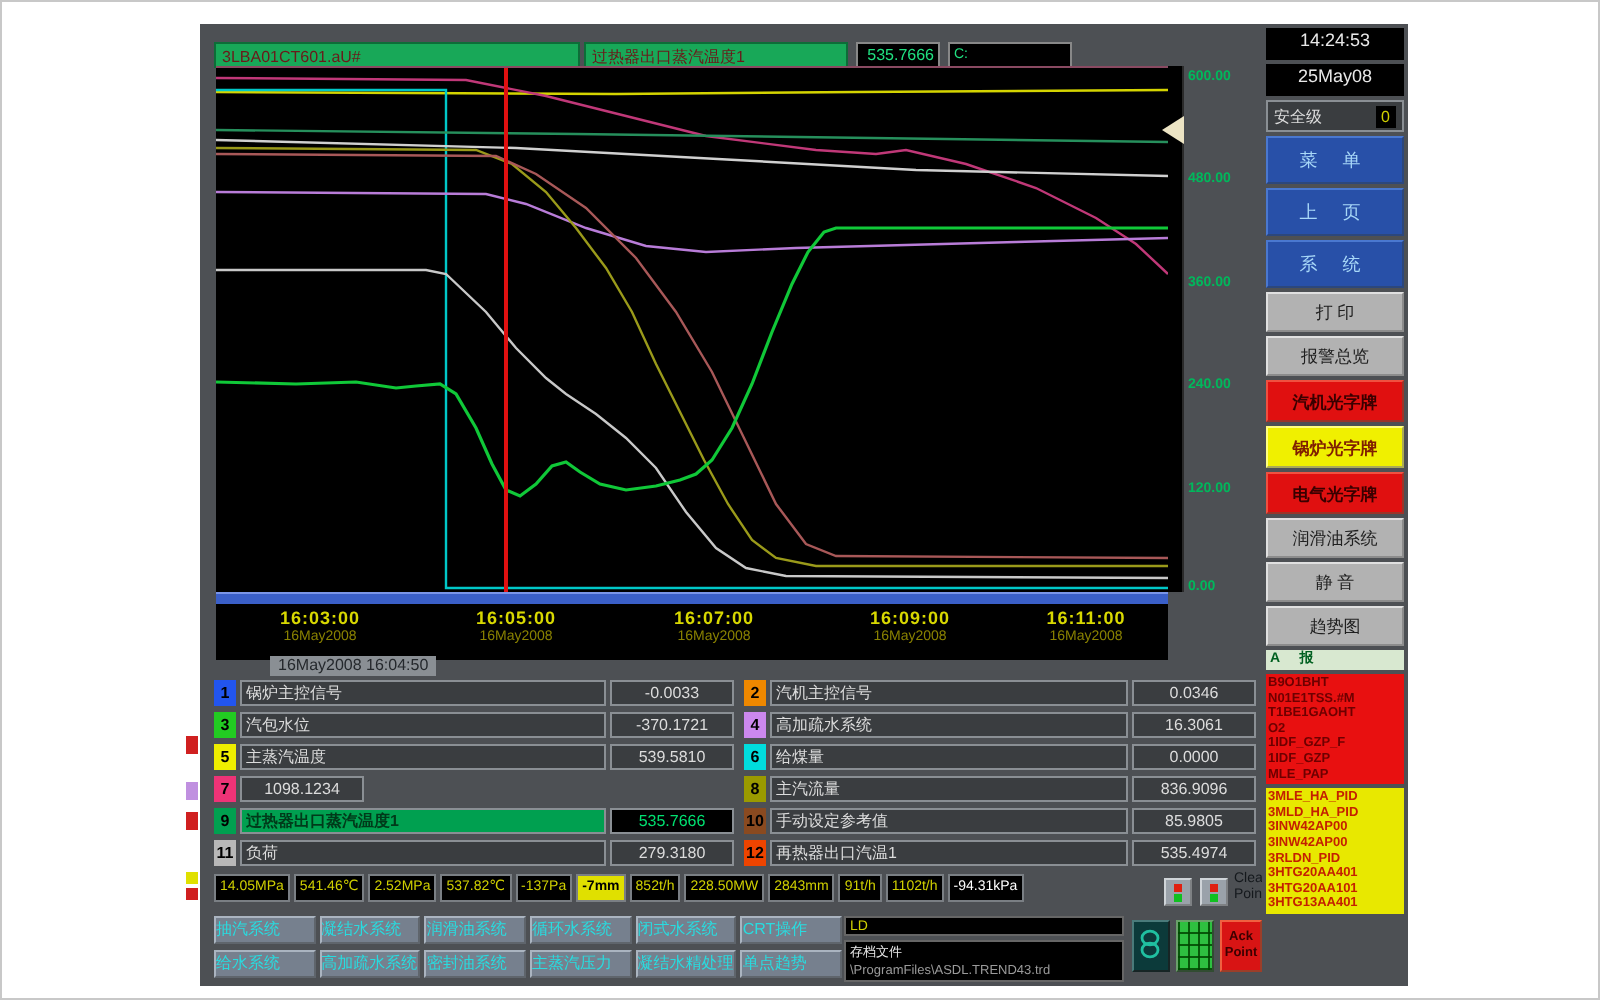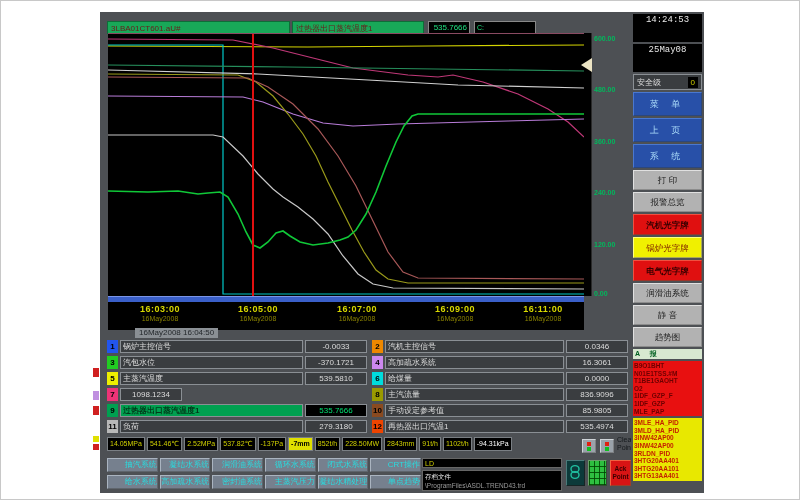--- a/index.html
+++ b/index.html
@@ -60,50 +60,50 @@
      display:flex;flex-direction:column;align-items:center;justify-content:center;gap:1px;padding:0;}
   .ind i{display:block;width:4px;height:4px;}
   .ind .r{background:#e02010;}
   .ind .g{background:#10c020;}
   .clearpt{position:absolute;left:517px;top:424px;font-size:7px;line-height:8px;color:#14181c;
      background:none;border:none;text-align:left;padding:0;}
 
   
   .nav{position:absolute;left:7px;width:314px;display:flex;gap:2px;}
   .navbtn{width:60px;height:14px;background:#76808e;border:1px outset #aab4c0;color:#28dce0;
-     font-size:8px;line-height:12px;text-align:right;padding:0;overflow:hidden;white-space:nowrap;box-sizing:border-box;}
+     font-size:8px;line-height:12px;text-align:left;padding:0;overflow:hidden;white-space:nowrap;box-sizing:border-box;}
 
   
   .fb1{position:absolute;left:322px;top:446px;width:140px;height:10px;background:#000;border:1px solid #666;
      color:#d0d000;font-size:7px;line-height:9px;padding:0 2px;box-sizing:border-box;}
   .fb2{position:absolute;left:322px;top:458px;width:140px;height:21px;background:#000;border:1px solid #666;
      font-size:6.5px;line-height:9px;padding:1px 2px;box-sizing:border-box;}
   .fb2 .l1{color:#e8e8e8;}
   .fb2 .l2{color:#9a9a9a;}
   .btn-chain{position:absolute;left:466px;top:448px;width:19px;height:26px;background:#0c3a3a;
      border:1px outset #4a7a7a;padding:0;}
   .btn-grid{position:absolute;left:488px;top:448px;width:19px;height:26px;border:1px outset #6aa06a;
      background-color:#2ec040;
      background-image:repeating-linear-gradient(90deg,rgba(0,70,0,.85) 0 1px,transparent 1px 5px),
                       repeating-linear-gradient(0deg,rgba(0,70,0,.85) 0 1px,transparent 1px 6px);}
   .btn-ack{position:absolute;left:510px;top:448px;width:21px;height:26px;background:#d81414;border:1px outset #f06040;
      color:#3c0000;font-size:6.5px;line-height:8px;text-align:center;padding:0;font-weight:bold;}
 
   
   .sidebar{position:absolute;left:531px;top:0;width:73px;height:481px;background:#4d5054;
      display:flex;flex-direction:column;gap:2px;padding:2px 2px;box-sizing:border-box;}
-  .sb-time,.sb-date{background:#000;color:#e8e8e8;font-size:9px;height:28px;line-height:13px;text-align:center;flex:0 0 auto;font-family:Liberation Mono, monospace;}
+  .sb-time,.sb-date{background:#000;color:#e8e8e8;font-size:9px;height:16px;line-height:13px;text-align:center;flex:0 0 auto;}
   .sb-sec{display:flex;align-items:center;gap:3px;background:#3a3d40;border:1px solid #8a8f94;height:14px;
      padding:0 3px;color:#dcdcdc;font-size:8px;flex:0 0 auto;}
   .sb-sec .v{margin-left:auto;background:#000;color:#d0d000;padding:0 3px;font-size:8px;line-height:11px;}
   .sbbtn{flex:0 0 auto;text-align:center;overflow:hidden;white-space:nowrap;padding:0;}
   .sbbtn.blue{height:24px;background:#2850a8;border:1px outset #4a78d0;color:#a8d8f8;font-size:9px;line-height:23px;letter-spacing:5px;}
   .sbbtn.gray{height:20px;background:#b2b2b2;border:1px outset #e0e0e0;color:#202020;font-size:8.5px;line-height:19px;}
   .sbbtn.red{height:21px;background:#e01010;border:1px outset #f05040;color:#3a0000;font-size:8.5px;line-height:20px;font-weight:bold;}
-  .sbbtn.yellow{height:21px;background:#f0f000;border:1px outset #ffff80;color:#802000;font-size:8.5px;line-height:20px;font-weight:normal;}
+  .sbbtn.yellow{height:21px;background:#f0f000;border:1px outset #ffff80;color:#802000;font-size:8.5px;line-height:20px;font-weight:bold;}
   .alarm-hdr{height:10px;background:#d8e8d0;color:#006020;font-size:7px;line-height:10px;font-weight:bold;
      padding:0 2px;flex:0 0 auto;letter-spacing:4px;}
   .alarm-red{background:#e81010;padding:1px 1px;flex:0 0 auto;}
   .alarm-yellow{background:#e8e800;padding:1px 1px;flex:0 0 auto;}
   .alarm-line{font-size:6.5px;line-height:7.6px;white-space:nowrap;overflow:hidden;font-weight:bold;}
   .alarm-red .alarm-line{color:#6e0000;}
   .alarm-yellow .alarm-line{color:#c42000;}
 
   .edgemark{position:absolute;width:6px;}
 </style>

